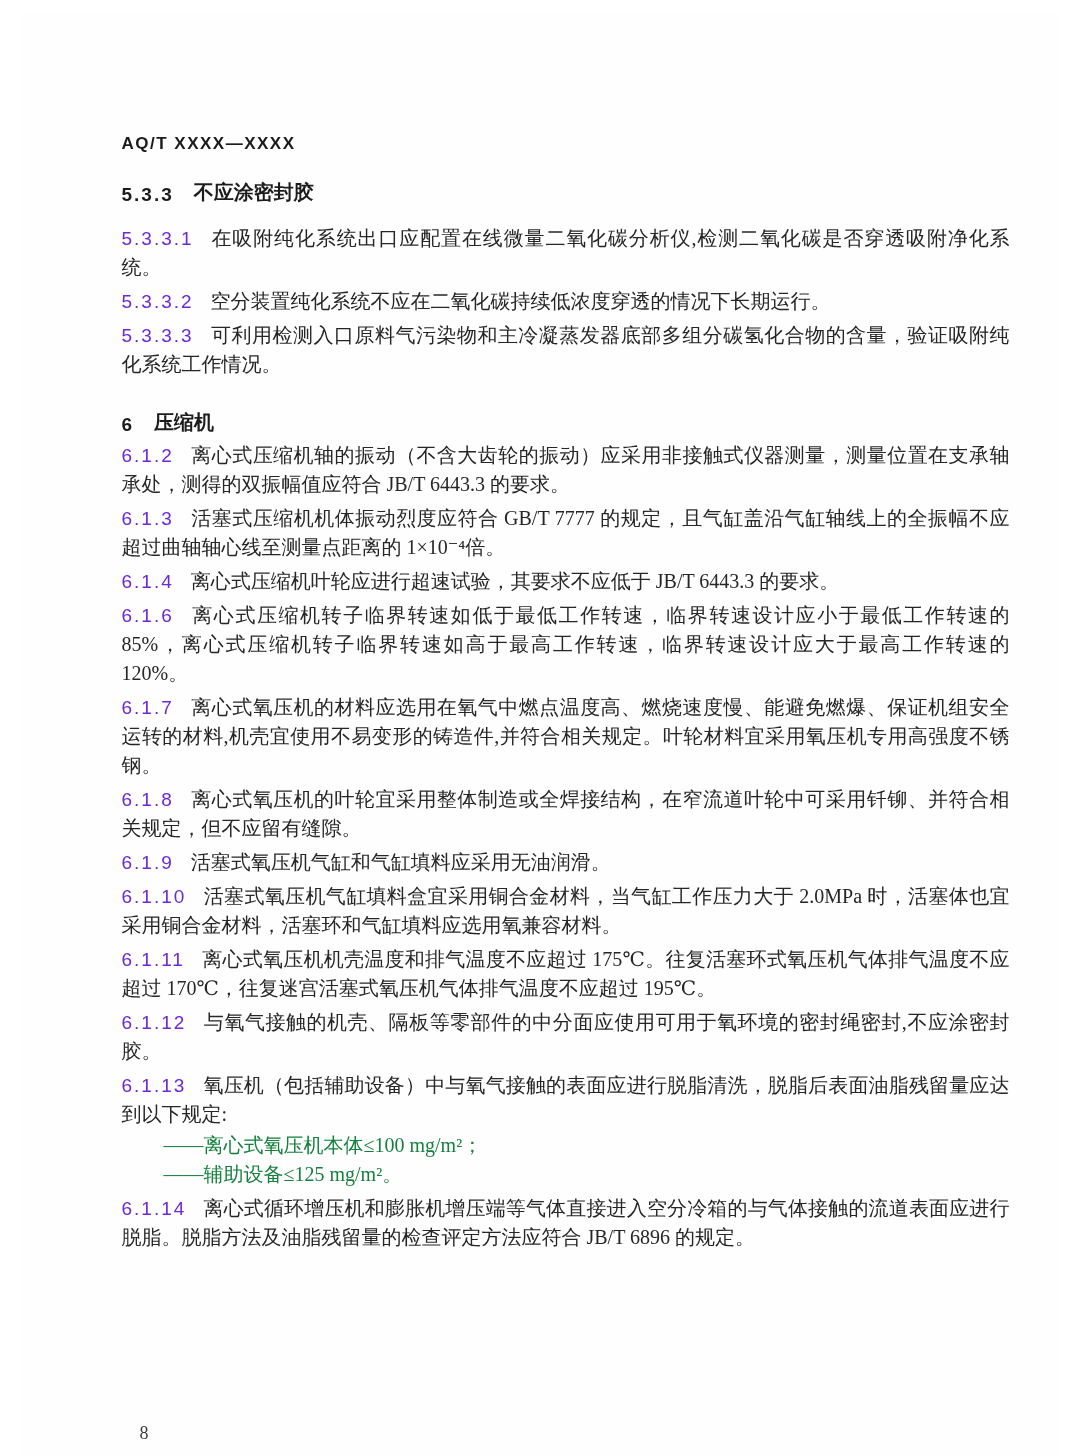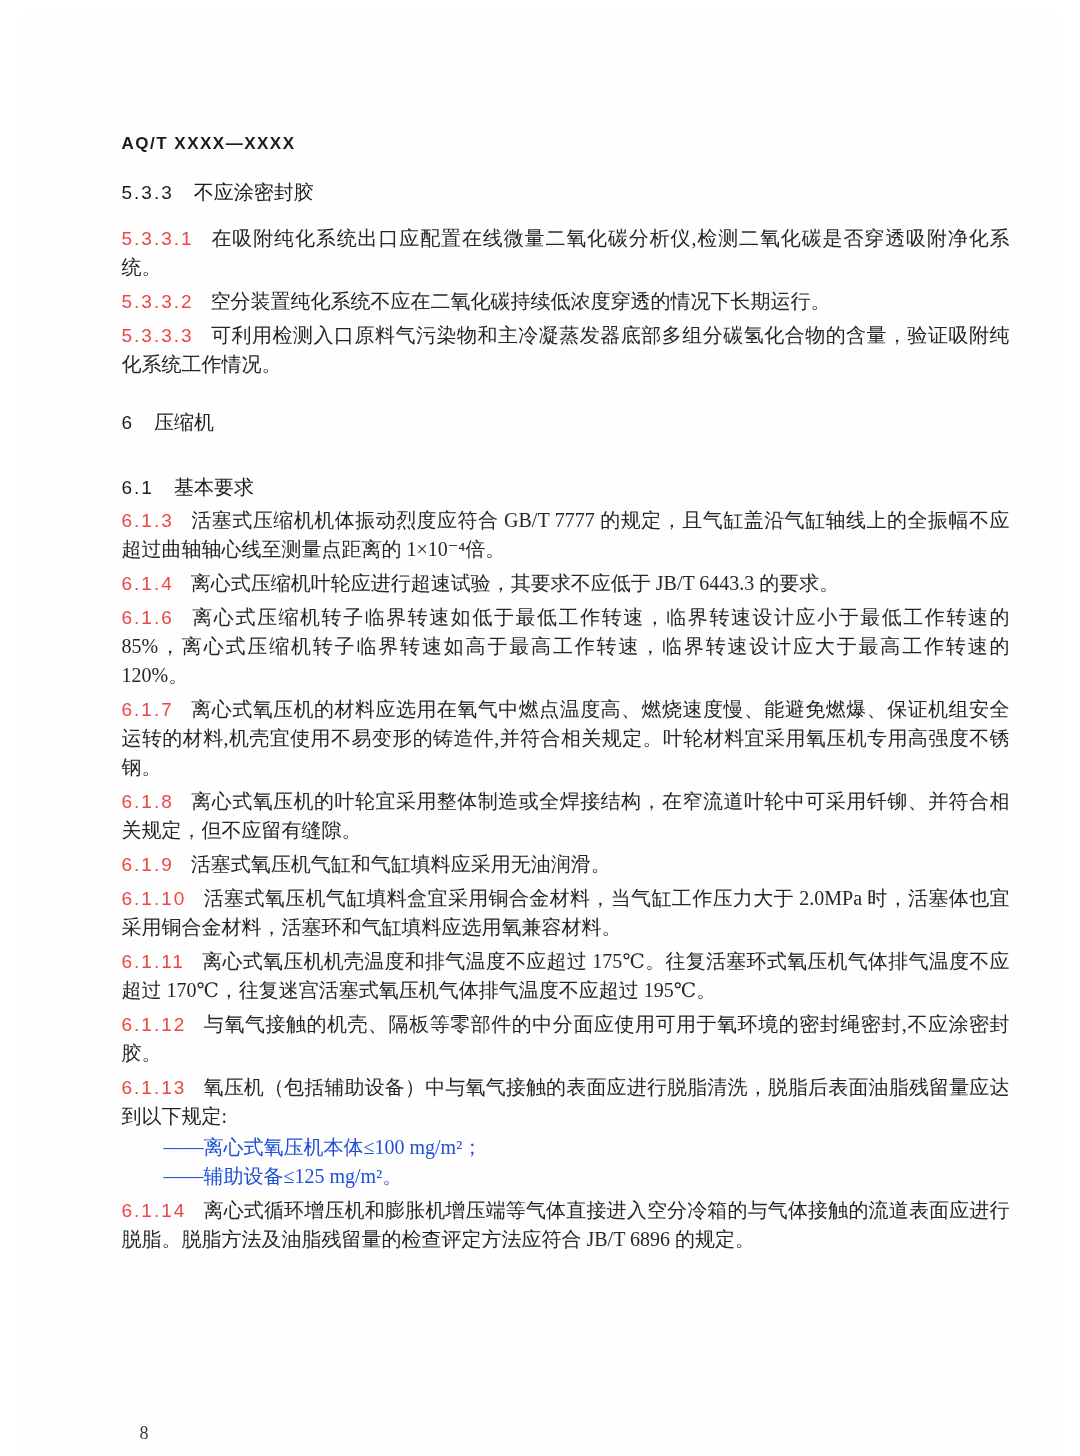--- a/index.html
+++ b/index.html
@@ -22,23 +22,23 @@
   }
   .doc-code {
     font-family: "Liberation Sans", "DejaVu Sans", sans-serif;
     font-size: 17px;
     font-weight: 600;
     letter-spacing: 1.5px;
     color: #1b1b1b;
   }
   .heading {
     display: flex;
-    align-items: center;
+    align-items: flex-end;
     font-family: "Liberation Sans", "DejaVu Sans", sans-serif;
-    font-weight: 400;
+    font-weight: 700;
     font-size: 20px;
     color: #1c1c1c;
   }
   .heading .h-num { letter-spacing: 2px; margin-right: 20px; font-size: 19px; }
   .h-533 { margin-top: 25px; }
   .h-6   { margin-top: 30px; }
   .h-61  { margin-top: 38px; }
   .clause {
     margin-top: 5px;
     font-size: 20px;
@@ -47,30 +47,30 @@
     color: #262626;
   }
   .first-clause { margin-top: 18px; }
   .c-611 { margin-top: 12px; }
   .clause .num {
     font-family: "Liberation Sans", "DejaVu Sans", sans-serif;
     font-weight: 500;
     font-size: 19px;
     letter-spacing: 2px;
     margin-right: 17px;
-    color: #ef4444;
+    color: #6d28d9;
     white-space: nowrap;
   }
   .limits {
     list-style: none;
     margin-left: 42px;
     margin-top: 2px;
     font-size: 20px;
     line-height: 29px;
-    color: #1d4ed8;
+    color: #15803d;
   }
   .page-number {
     position: absolute;
     left: 118px;
     bottom: 24px;
     font-size: 18px;
     color: #3c3c3c;
   }
 </style>
 </head>
@@ -94,25 +94,24 @@
     </p>
     <p class="clause">
       <span class="num">5.3.3.3</span><span>可利用检测入口原料气污染物和主冷凝蒸发器底部多组分碳氢化合物的含量，验证吸附纯化系统工作情况。</span>
     </p>
 
     <div class="heading h-6">
       <span class="h-num">6</span>
       <span class="h-title">压缩机</span>
     </div>
 
-    <div class="heading h-61">
-      <span class="h-num">6.1</span>
-      <span class="h-title">基本要求</span>
-    </div>
 
+    <p class="clause">
+      <span class="num">6.1.2</span><span>离心式压缩机轴的振动（不含大齿轮的振动）应采用非接触式仪器测量，测量位置在支承轴承处，测得的双振幅值应符合 JB/T 6443.3 的要求。</span>
+    </p>
     <p class="clause">
       <span class="num">6.1.3</span><span>活塞式压缩机机体振动烈度应符合 GB/T 7777 的规定，且气缸盖沿气缸轴线上的全振幅不应超过曲轴轴心线至测量点距离的 1×10⁻⁴倍。</span>
     </p>
     <p class="clause">
       <span class="num">6.1.4</span><span>离心式压缩机叶轮应进行超速试验，其要求不应低于 JB/T 6443.3 的要求。</span>
     </p>
     <p class="clause">
       <span class="num">6.1.6</span><span>离心式压缩机转子临界转速如低于最低工作转速，临界转速设计应小于最低工作转速的 85%，离心式压缩机转子临界转速如高于最高工作转速，临界转速设计应大于最高工作转速的 120%。</span>
     </p>
     <p class="clause">

